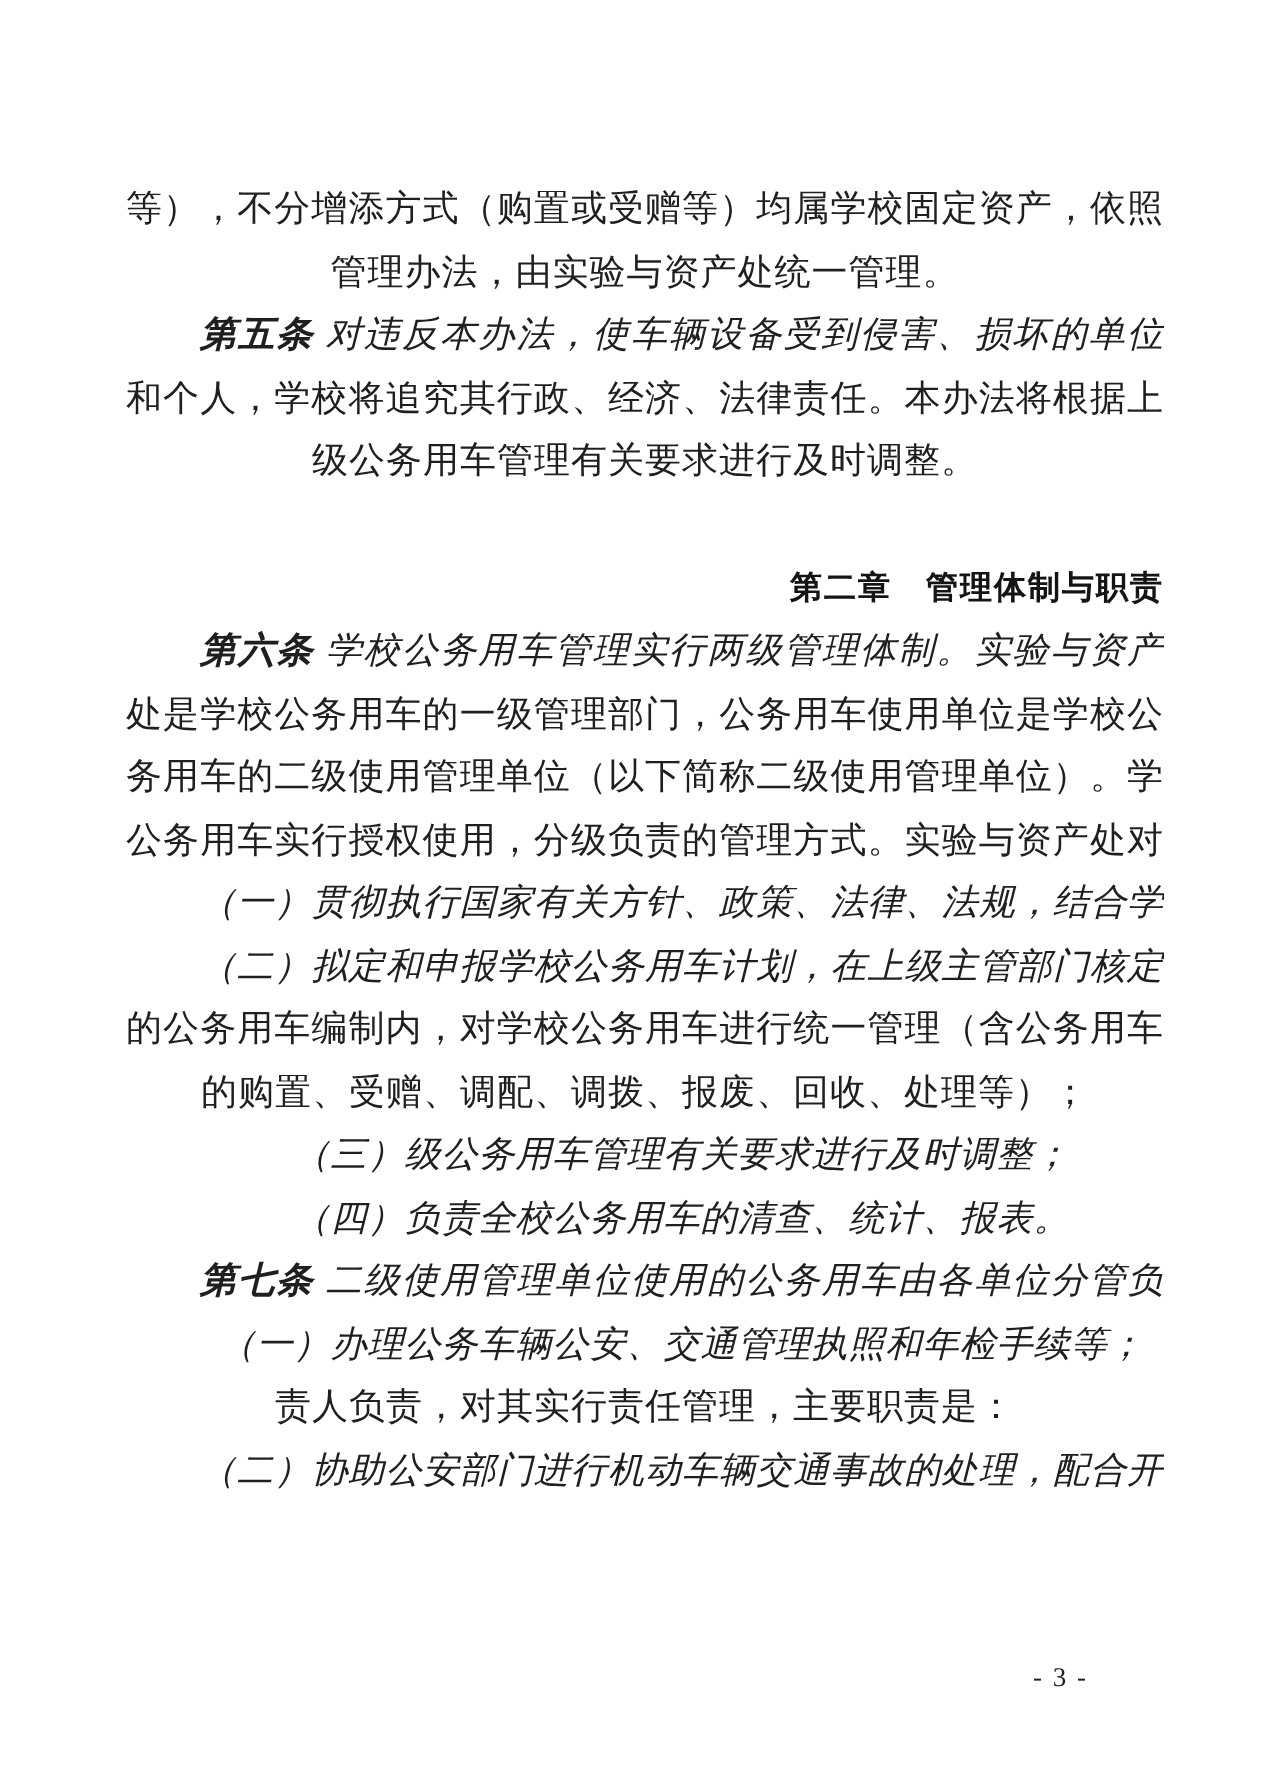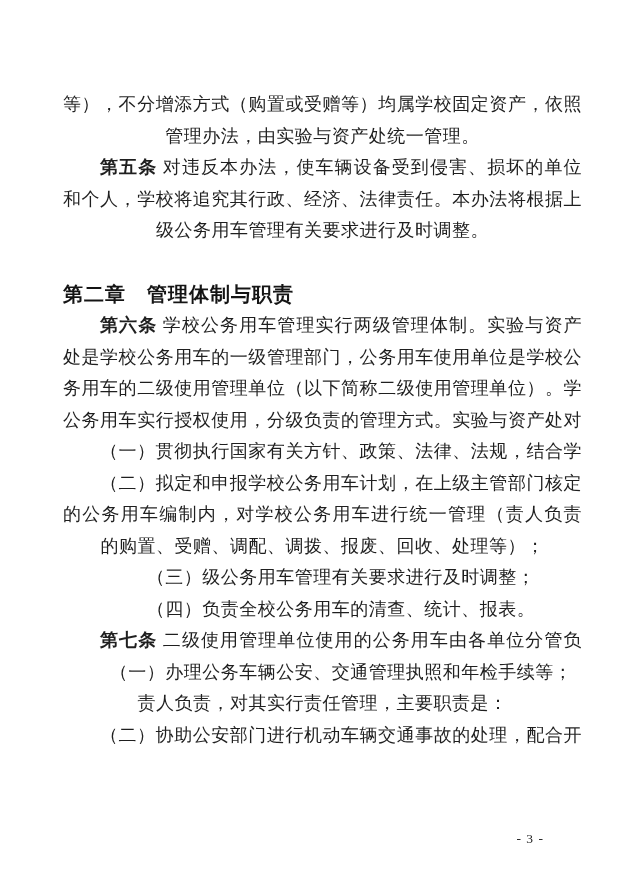--- a/index.html
+++ b/index.html
@@ -32,32 +32,33 @@
     text-align: center;
   }
   .line.justify {
     text-align: justify;
     text-align-last: justify;
     text-justify: inter-character;
   }
   .line.indent {
     padding-left: 37px;
     width: 482px;
+    font-style: italic;
   }
   .line b {
     font-weight: bold;
   }
   .chapter-heading {
     margin-top: 32px;
     font-family: "Liberation Sans", "DejaVu Sans", sans-serif;
     font-weight: bold;
-    font-size: 20px;
+    font-size: 16px;
     line-height: 31.5px;
     height: 31.5px;
-    text-align: left;
+    text-align: right;
     letter-spacing: 1px;
     color: #141414;
   }
   .page-footer {
     position: absolute;
     top: 829px;
     right: 100px;
     font-size: 13.5px;
     line-height: 20px;
     font-family: "Liberation Serif", "DejaVu Serif", serif;
@@ -75,21 +76,21 @@
       <div class="line justify indent"><b>第五条</b><span>&nbsp;对违反本办法，使车辆设备受到侵害、损坏的单位</span></div>
       <div class="line justify">和个人，学校将追究其行政、经济、法律责任。本办法将根据上</div>
       <div class="line">级公务用车管理有关要求进行及时调整。</div>
       <div class="chapter-heading">第二章　管理体制与职责</div>
       <div class="line justify indent"><b>第六条</b><span>&nbsp;学校公务用车管理实行两级管理体制。实验与资产</span></div>
       <div class="line justify">处是学校公务用车的一级管理部门，公务用车使用单位是学校公</div>
       <div class="line justify">务用车的二级使用管理单位（以下简称二级使用管理单位）。学校</div>
       <div class="line justify">公务用车实行授权使用，分级负责的管理方式。实验与资产处对</div>
       <div class="line justify indent">（一）贯彻执行国家有关方针、政策、法律、法规，结合学</div>
       <div class="line justify indent">（二）拟定和申报学校公务用车计划，在上级主管部门核定</div>
-      <div class="line justify">的公务用车编制内，对学校公务用车进行统一管理（责人负责</div>
+      <div class="line justify">的公务用车编制内，对学校公务用车进行统一管理（含公务用车</div>
       <div class="line">的购置、受赠、调配、调拨、报废、回收、处理等）；</div>
       <div class="line indent">（三）级公务用车管理有关要求进行及时调整；</div>
       <div class="line indent">（四）负责全校公务用车的清查、统计、报表。</div>
       <div class="line justify indent"><b>第七条</b><span>&nbsp;二级使用管理单位使用的公务用车由各单位分管负</span></div>
       <div class="line indent">（一）办理公务车辆公安、交通管理执照和年检手续等；</div>
       <div class="line">责人负责，对其实行责任管理，主要职责是：</div>
       <div class="line justify indent">（二）协助公安部门进行机动车辆交通事故的处理，配合开</div>
     </div>
   <div class="page-footer">
     <span>- 3 -</span>

